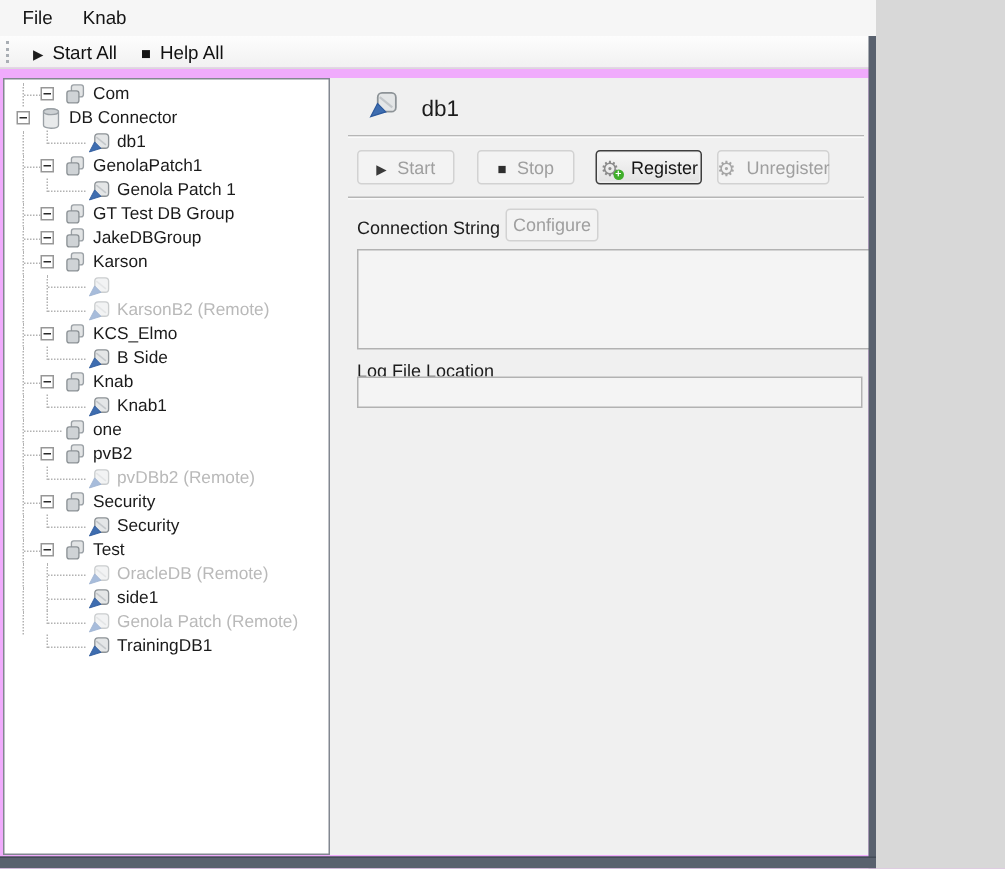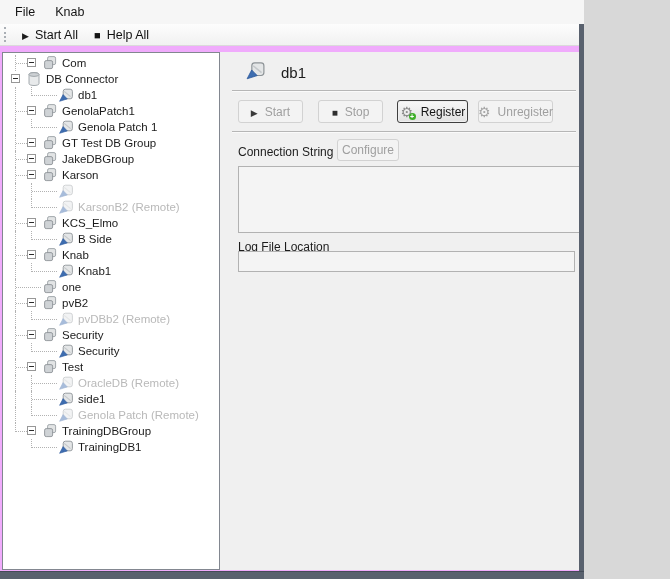--- a/index.html
+++ b/index.html
@@ -390,34 +390,20 @@
             <span class="ticon faded" style="left:55px">
               <svg viewBox="0 0 16 16">
                 <rect x="5.2" y="2.2" width="9.2" height="9.6" rx="2.2" fill="#e4e6e7" stroke="#8d9397" stroke-width="0.9"></rect>
                 <path d="M6.2 4.4 L12.6 9.6" stroke="#c3c7ca" stroke-width="1.1"></path>
                 <path d="M1.6 14.3 L9.3 11.9 L5.1 7.6 Z" fill="#3e6db0" stroke="#2c599c" stroke-width="0.6"></path>
               </svg>
             </span>
             <span class="tlbl remote" style="left:75px">Genola Patch (Remote)</span>
           </div>
           <div class="trow">
-            <i class="vl half" style="left:12px"></i>
-            <i class="hl" style="left:13px;width:11px"></i>
-            <span class="exp" style="left:24px">
-              <i></i>
-            </span>
-            <span class="ticon" style="left:39px">
-              <svg viewBox="0 0 16 16">
-                <rect x="5.6" y="1.6" width="8" height="8" rx="1.6" fill="#e2e4e5" stroke="#9aa0a5" stroke-width="0.9"></rect>
-                <rect x="2.6" y="5.6" width="8" height="8" rx="1.6" fill="#cfd3d6" stroke="#8d9397" stroke-width="0.9"></rect>
-              </svg>
-            </span>
-            <span class="tlbl" style="left:59px">TrainingDBGroup</span>
-          </div>
-          <div class="trow">
             <i class="vl half" style="left:28px"></i>
             <i class="hl" style="left:29px;width:25px"></i>
             <span class="ticon" style="left:55px">
               <svg viewBox="0 0 16 16">
                 <rect x="5.2" y="2.2" width="9.2" height="9.6" rx="2.2" fill="#e4e6e7" stroke="#8d9397" stroke-width="0.9"></rect>
                 <path d="M6.2 4.4 L12.6 9.6" stroke="#c3c7ca" stroke-width="1.1"></path>
                 <path d="M1.6 14.3 L9.3 11.9 L5.1 7.6 Z" fill="#3e6db0" stroke="#2c599c" stroke-width="0.6"></path>
               </svg>
             </span>
             <span class="tlbl" style="left:75px">TrainingDB1</span>

